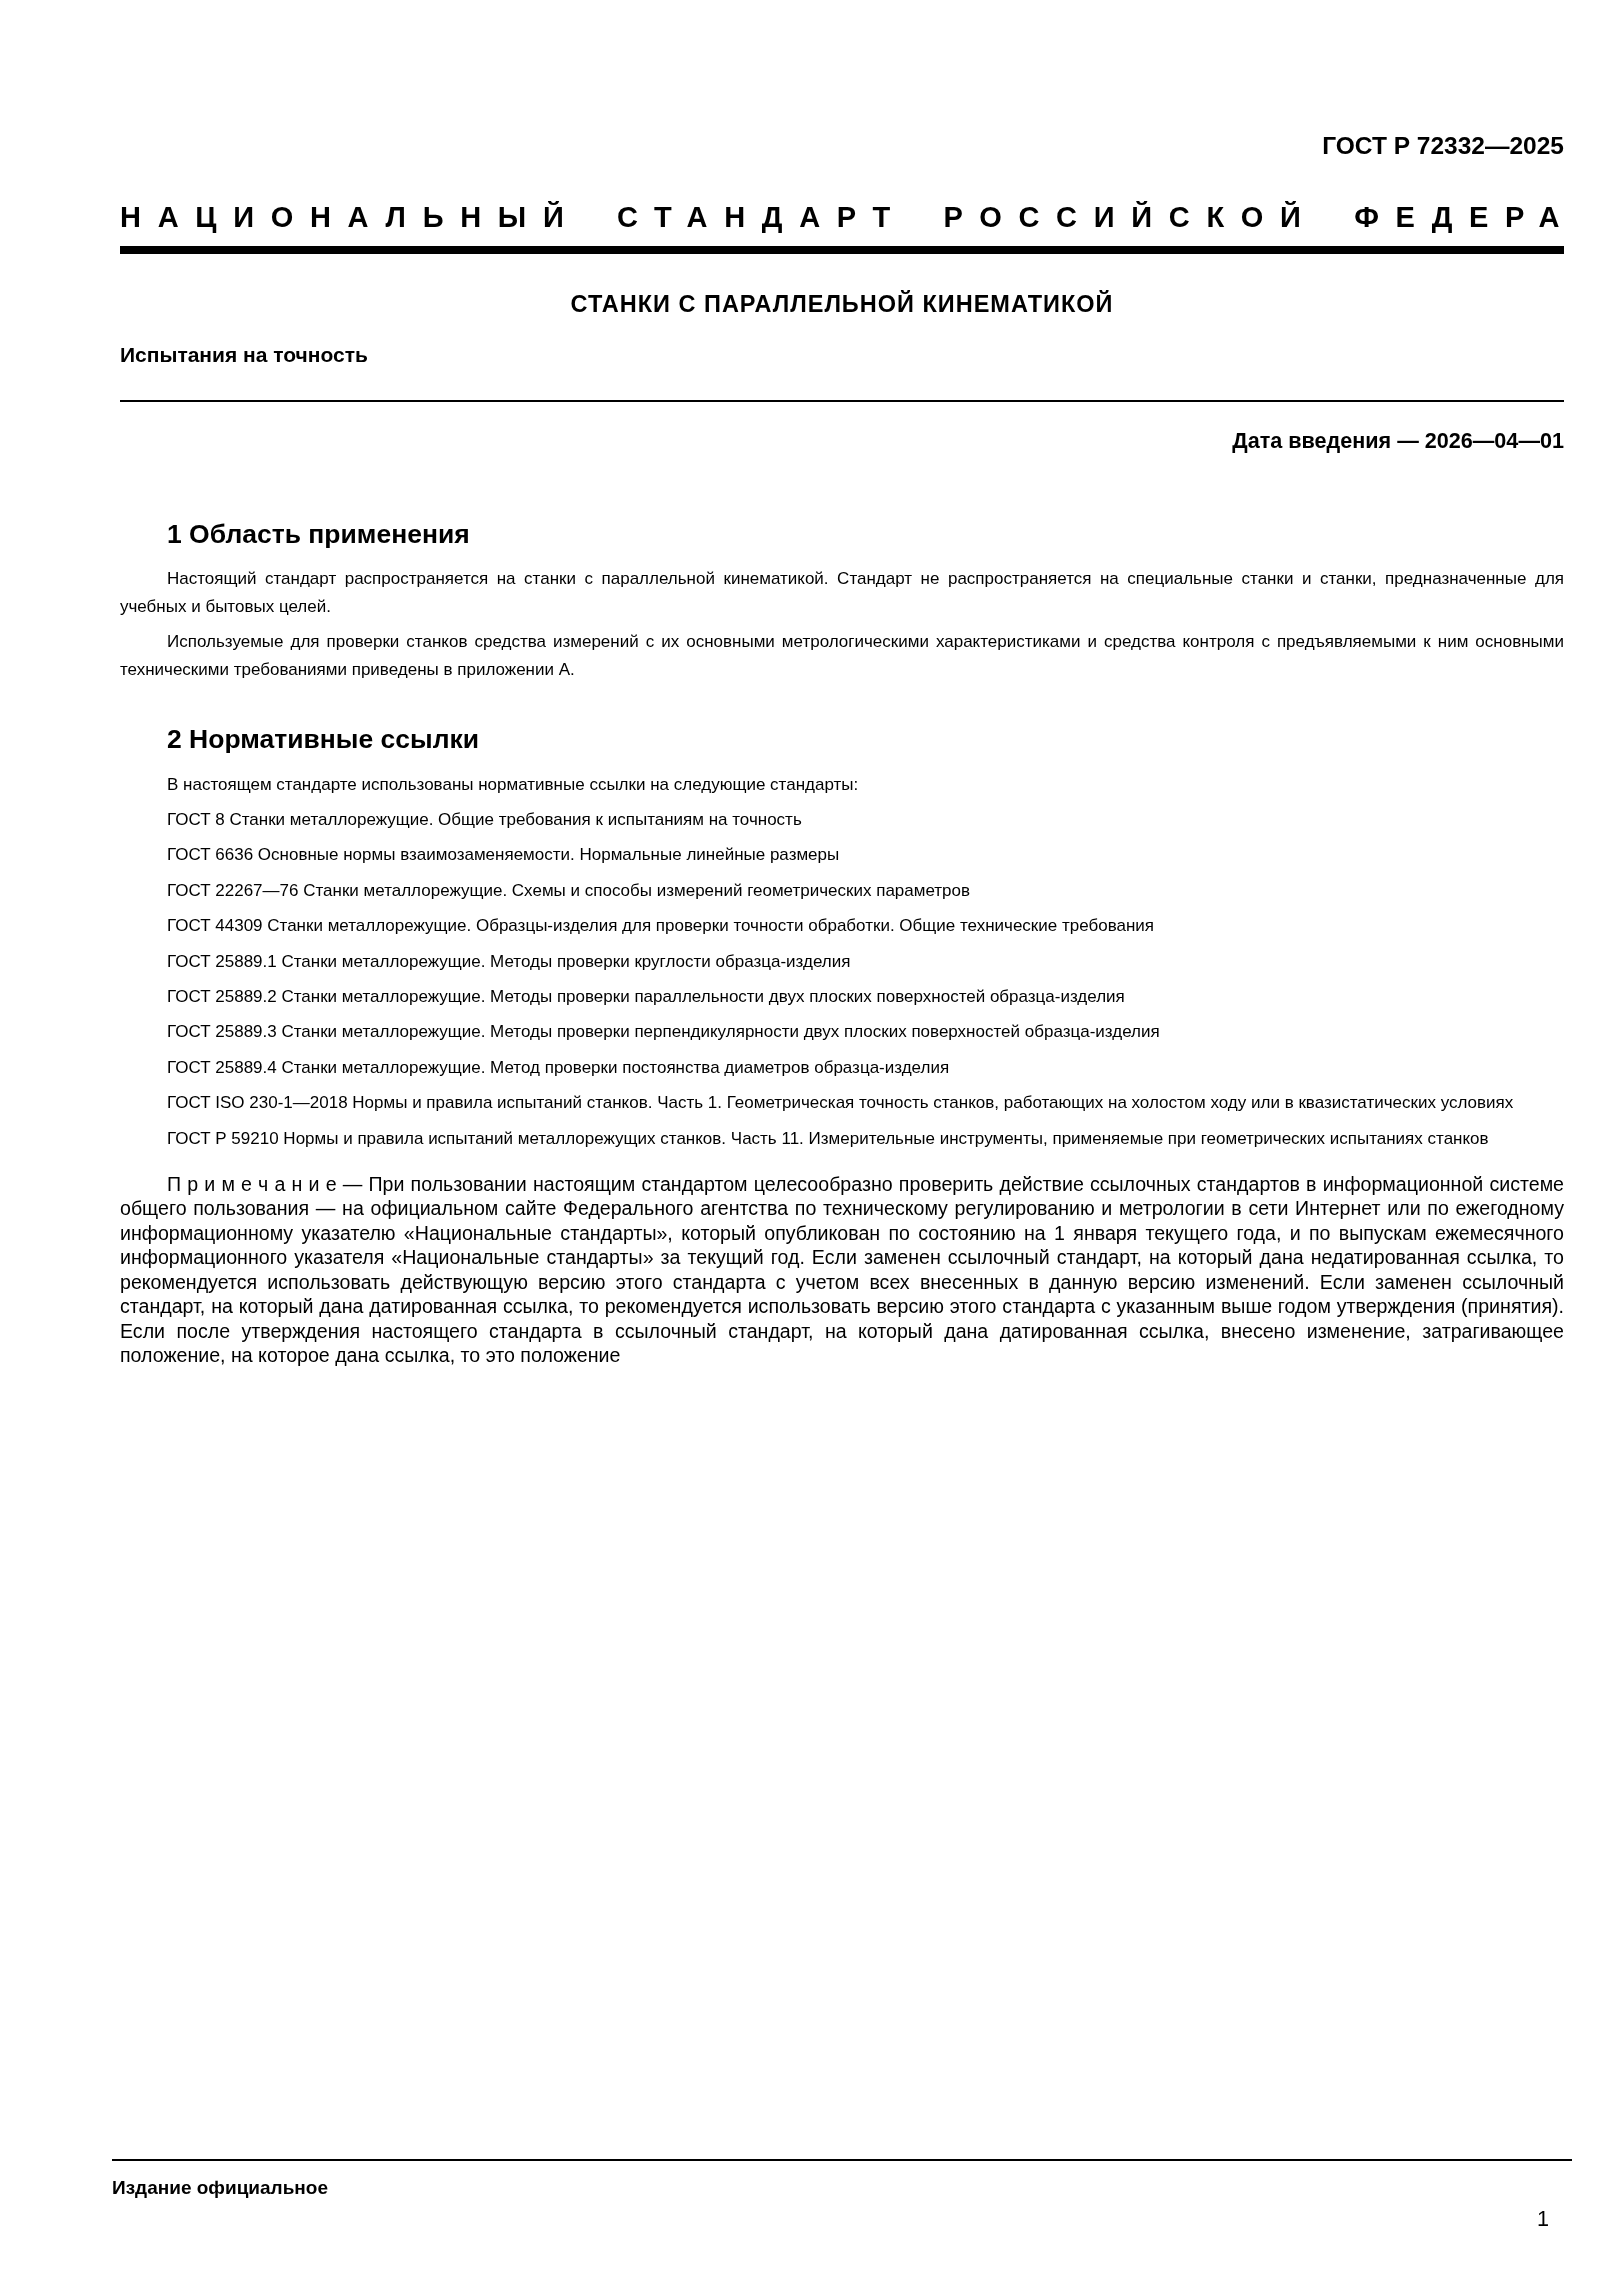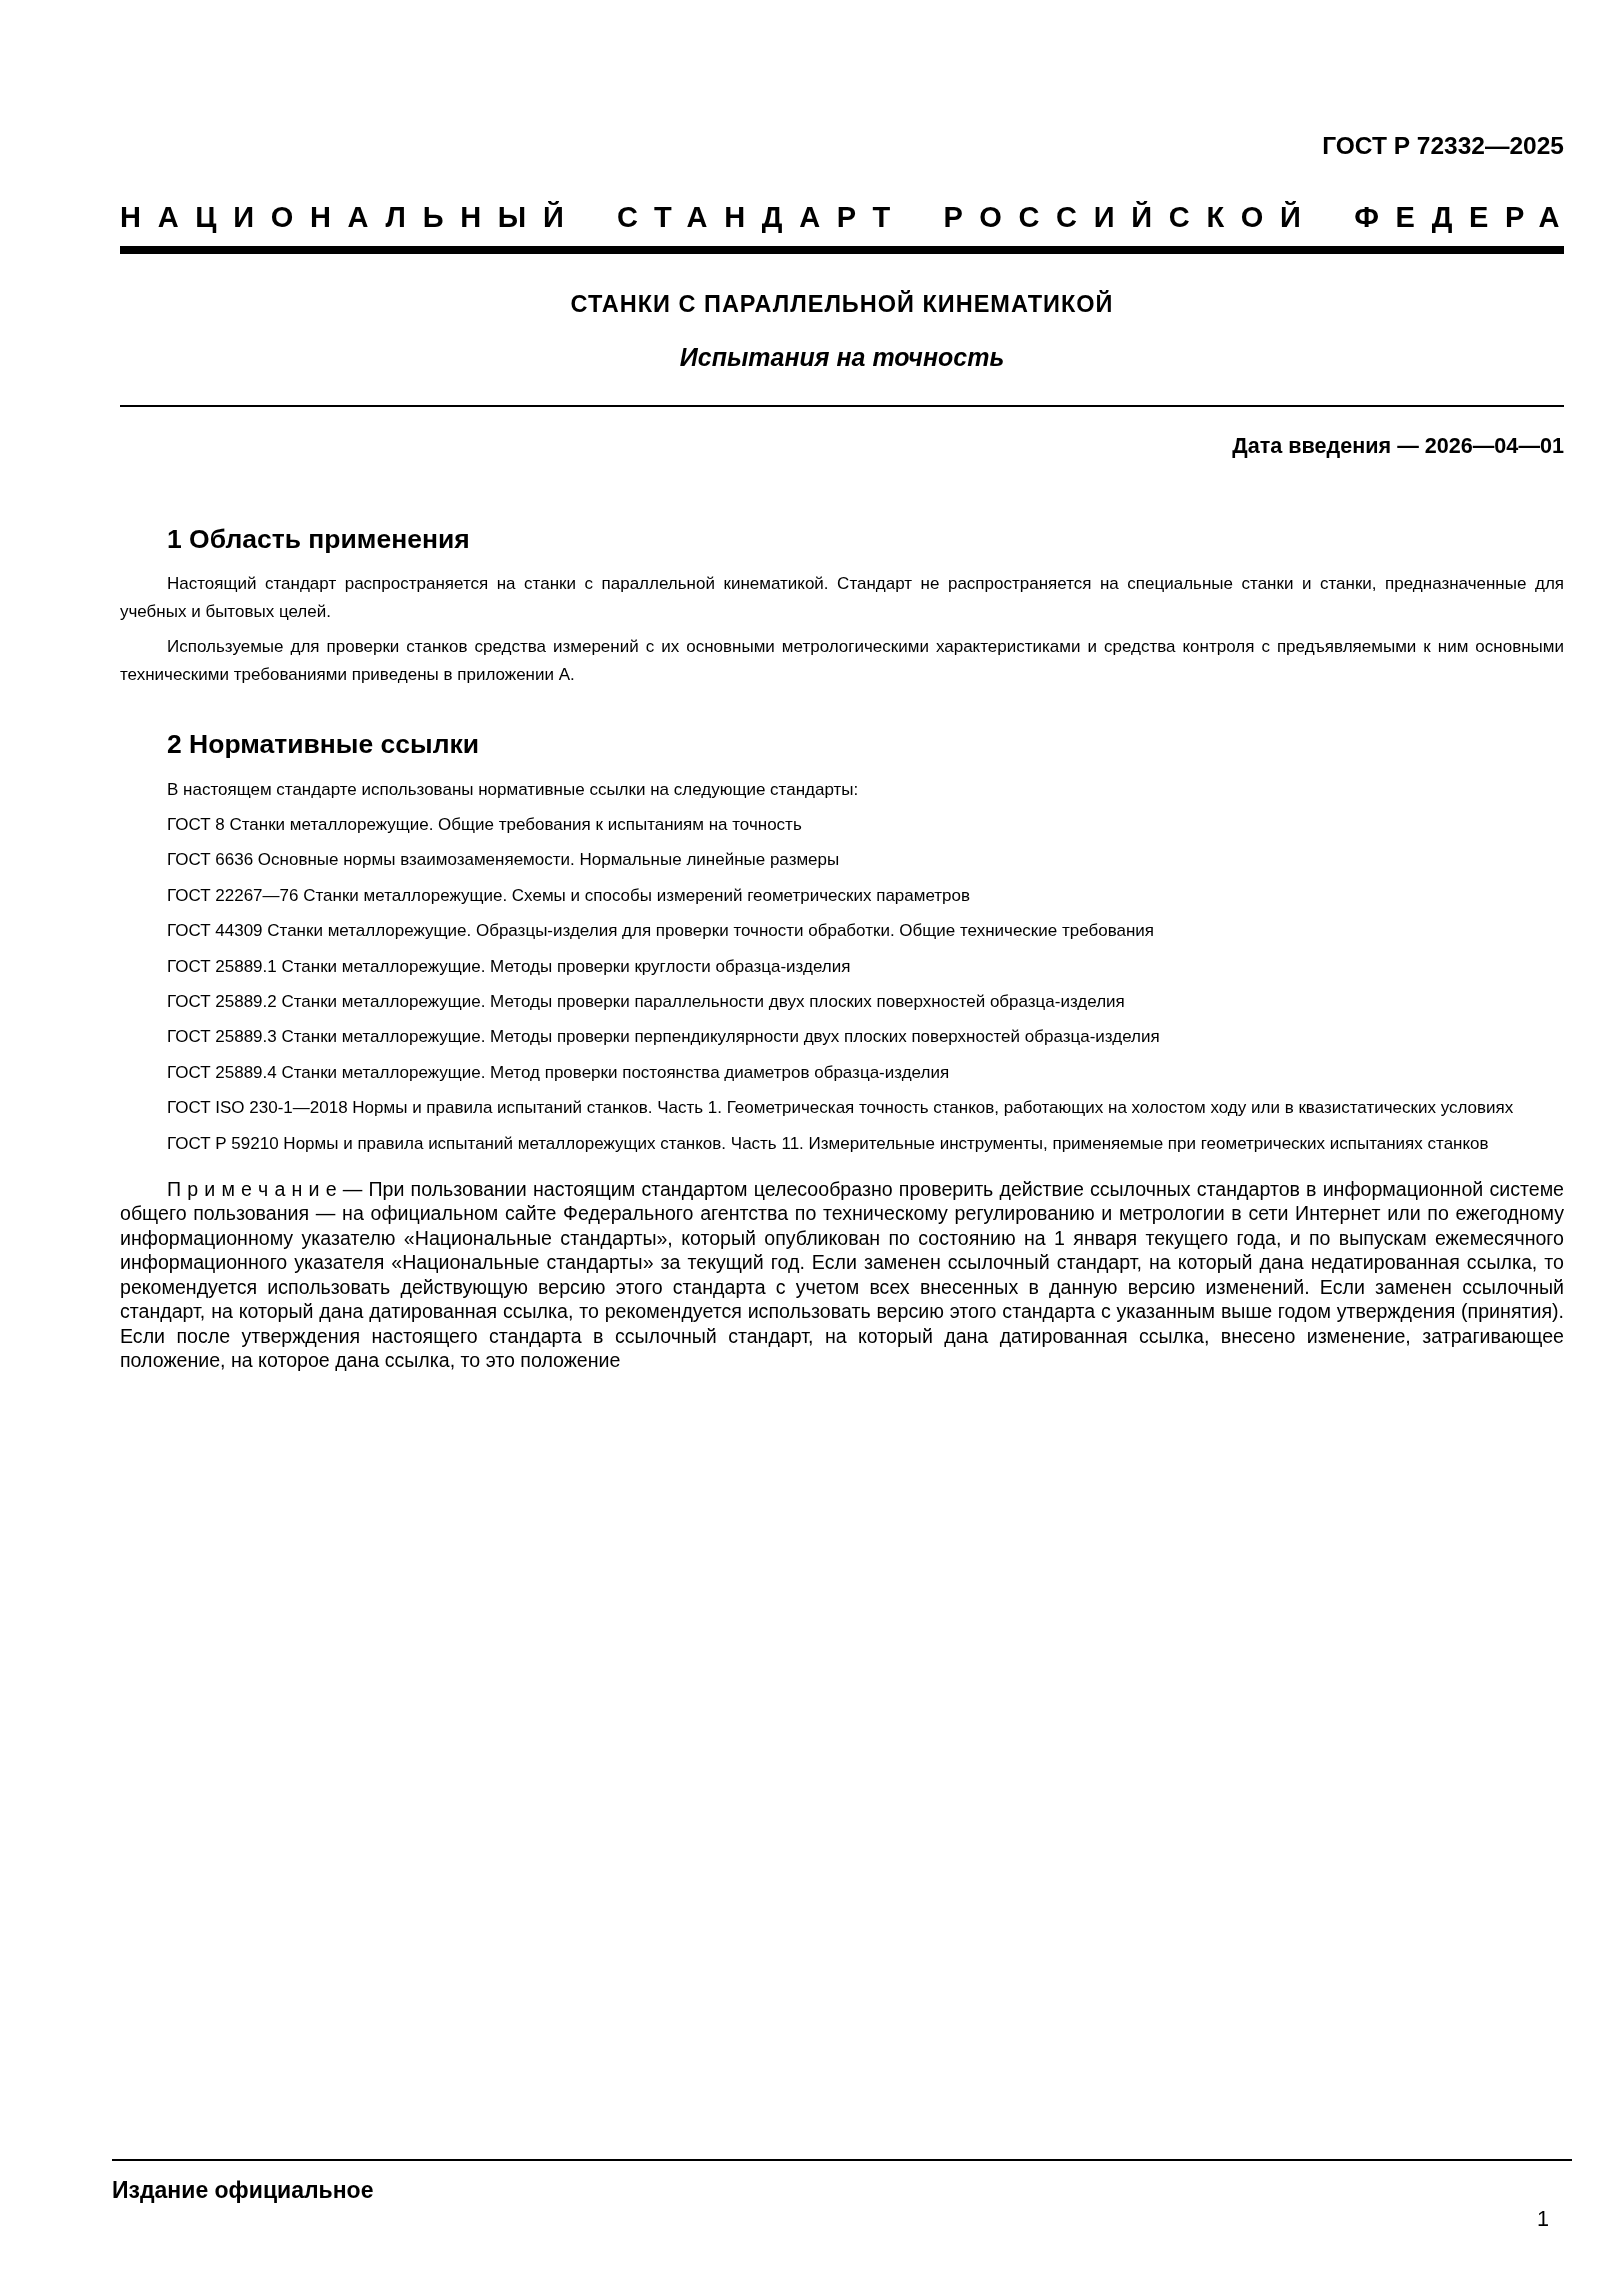--- a/index.html
+++ b/index.html
@@ -41,24 +41,23 @@
   }
   .doc-title {
     margin-top: 37px;
     text-align: center;
     font-weight: 700;
     font-size: 23.5px;
     letter-spacing: 1px;
   }
   .doc-subtitle {
     margin-top: 25.5px;
-    text-align: center;
+    text-align: left;
     font-weight: 700;
-    font-size: 25px;
-    font-style: italic;
+    font-size: 21px;
   }
   .doc-title-en {
     margin-top: 27.4px;
     text-align: center;
     font-size: 21.6px;
     line-height: 28px;
   }
   .rule-thin {
     margin-top: 33px;
     height: 2px;
@@ -99,21 +98,21 @@
     width: 1460px;
     top: 2127px;
     height: 2px;
     background: #000000;
   }
   .edition-label {
     position: absolute;
     left: 80px;
     top: 2145px;
     font-weight: 700;
-    font-size: 23px;
+    font-size: 19px;
   }
   .page-number {
     position: absolute;
     right: 88px;
     top: 2174px;
     font-size: 21.6px;
   }
 </style>
 </head>
 <body>

